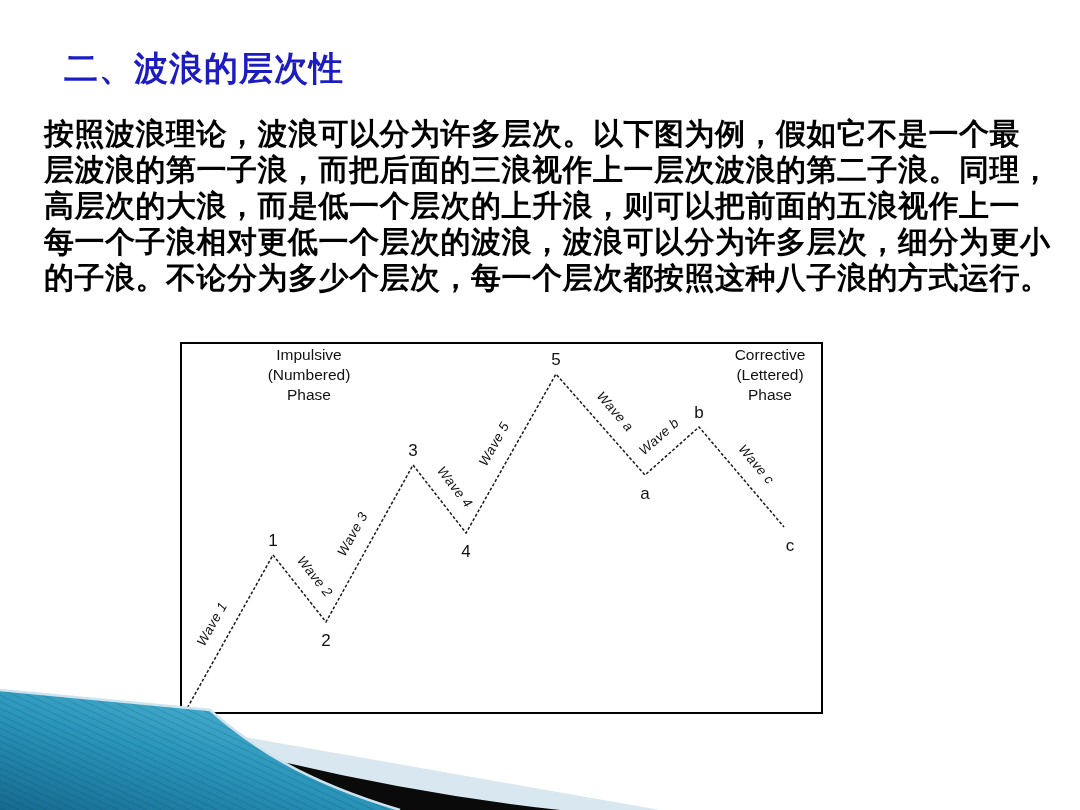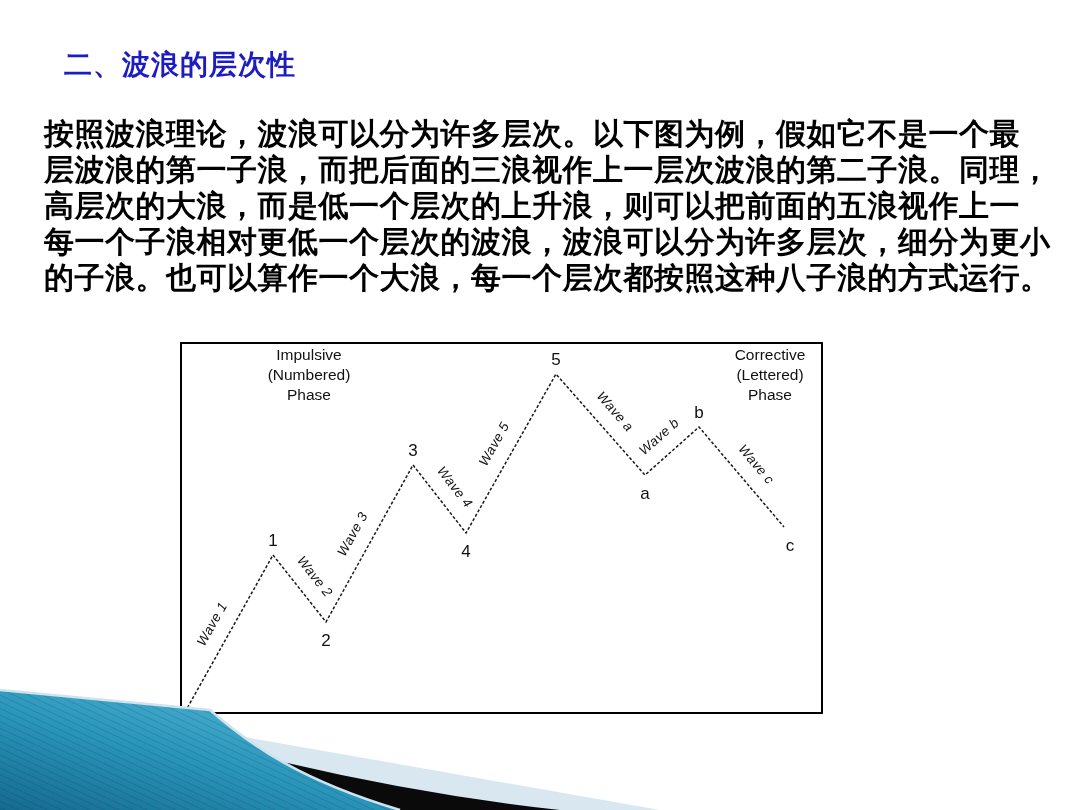--- a/index.html
+++ b/index.html
@@ -6,21 +6,21 @@
   .slide{
     position:relative;
     width:1080px;height:810px;
     background:#ffffff;
     overflow:hidden;
     font-family:"Liberation Sans", sans-serif;
   }
   .slide-title{
     position:absolute;
     left:64px;top:46px;
-    font-size:28px;
+    font-size:34px;
     font-weight:bold;
     letter-spacing:1px;
     font-family:Liberation Mono, monospace;
     white-space:nowrap;
   }
   .body-text{
     position:absolute;
     left:44px;top:116px;
     width:1000px;
     font-family:"Liberation Serif", serif;
@@ -54,21 +54,21 @@
 
 <div class="slide">
 
   <div class="slide-title" style="color: rgb(28, 28, 192);">二、波浪的层次性</div>
 
   <div class="body-text">
     <div class="body-line">按照波浪理论，波浪可以分为许多层次。以下图为例，假如它不是一个最</div>
     <div class="body-line">层波浪的第一子浪，而把后面的三浪视作上一层次波浪的第二子浪。同理，</div>
     <div class="body-line">高层次的大浪，而是低一个层次的上升浪，则可以把前面的五浪视作上一</div>
     <div class="body-line">每一个子浪相对更低一个层次的波浪，波浪可以分为许多层次，细分为更小</div>
-    <div class="body-line">的子浪。也可以算作一个大浪，每一个层次都按照这种八子浪的方式运行。</div>
+    <div class="body-line">的子浪。不论分为多少个层次，每一个层次都按照这种八子浪的方式运行。</div>
   </div>
 
   <div class="figure-box" style="border-color: rgb(0, 0, 0);">
     <svg id="wave-svg" viewBox="0 0 639 368">
 
       <text class="phase-label" x="127" y="16" text-anchor="middle">Impulsive</text>
       <text class="phase-label" x="127" y="36" text-anchor="middle">(Numbered)</text>
       <text class="phase-label" x="127" y="56" text-anchor="middle">Phase</text>
 
       <text class="phase-label" x="588" y="16" text-anchor="middle">Corrective</text>

